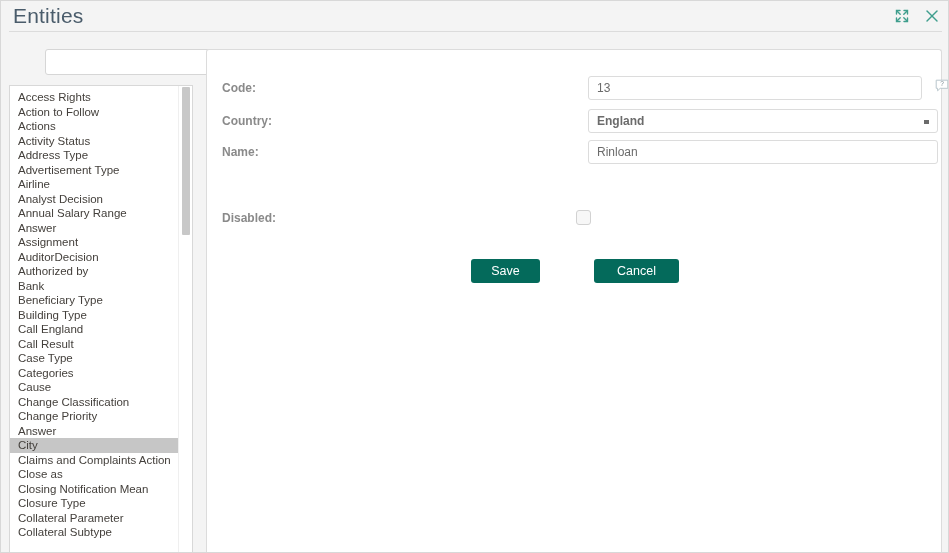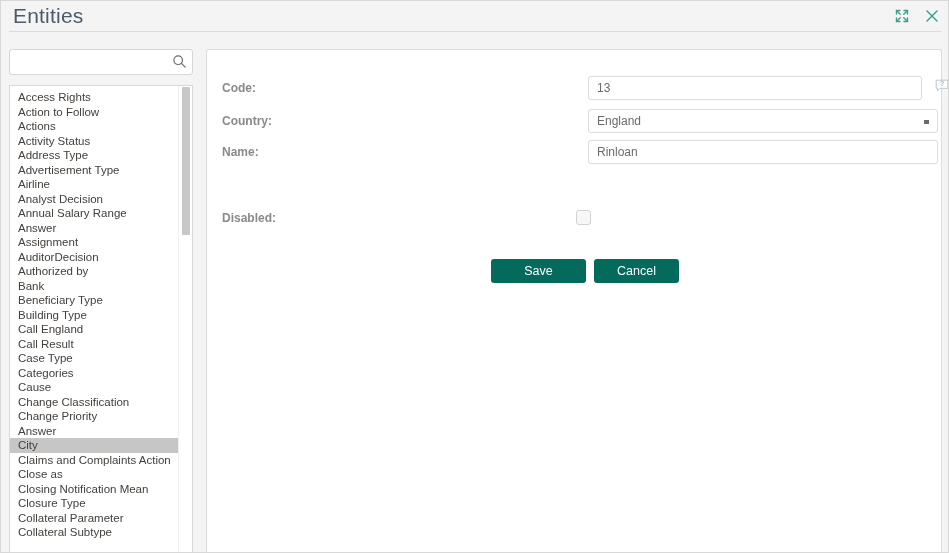--- a/index.html
+++ b/index.html
@@ -67,20 +67,21 @@
     background: #dcdcdc;
   }
 
   
   .left-panel {
     position: absolute;
     left: 8px;
     top: 48px;
     width: 184px;
     height: 357px;
+    padding-left: 36px;
   }
   .search-wrap {
     position: relative;
     width: 184px;
     height: 26px;
     box-sizing: border-box;
   }
   .search-input {
     width: 184px;
     height: 26px;
@@ -215,20 +216,21 @@
     border: 1px solid #dcdcdc;
     border-radius: 3px;
     background: #ffffff;
     font-size: 12px;
     color: #6b6b6b;
     line-height: 22px;
     padding: 0 20px 0 8px;
     cursor: pointer;
     white-space: nowrap;
     overflow: hidden;
+    font-weight: bold;
   }
   .select-field.short { width: 334px; }
   .caret {
     position: absolute;
     right: 8px;
     top: 10px;
     width: 5px;
     height: 4px;
     background: #6b6b6b;
   }
@@ -266,21 +268,21 @@
     height: 24px;
     border: none;
     border-radius: 3px;
     background: #046a5b;
     color: #ffffff;
     font-size: 12.5px;
     font-family: "Liberation Sans", sans-serif;
     cursor: pointer;
     padding: 0;
   }
-  .btn-save  { left: 284px; width: 95px; }
+  .btn-save  { left: 264px; width: 69px; }
   .btn-cancel{ left: 387px; width: 85px; }
 </style>
 </head>
 <body>
 
 <div id="app">
 
   <div class="titlebar">
     <div class="title-text">Entities</div>
     <div class="title-actions">

